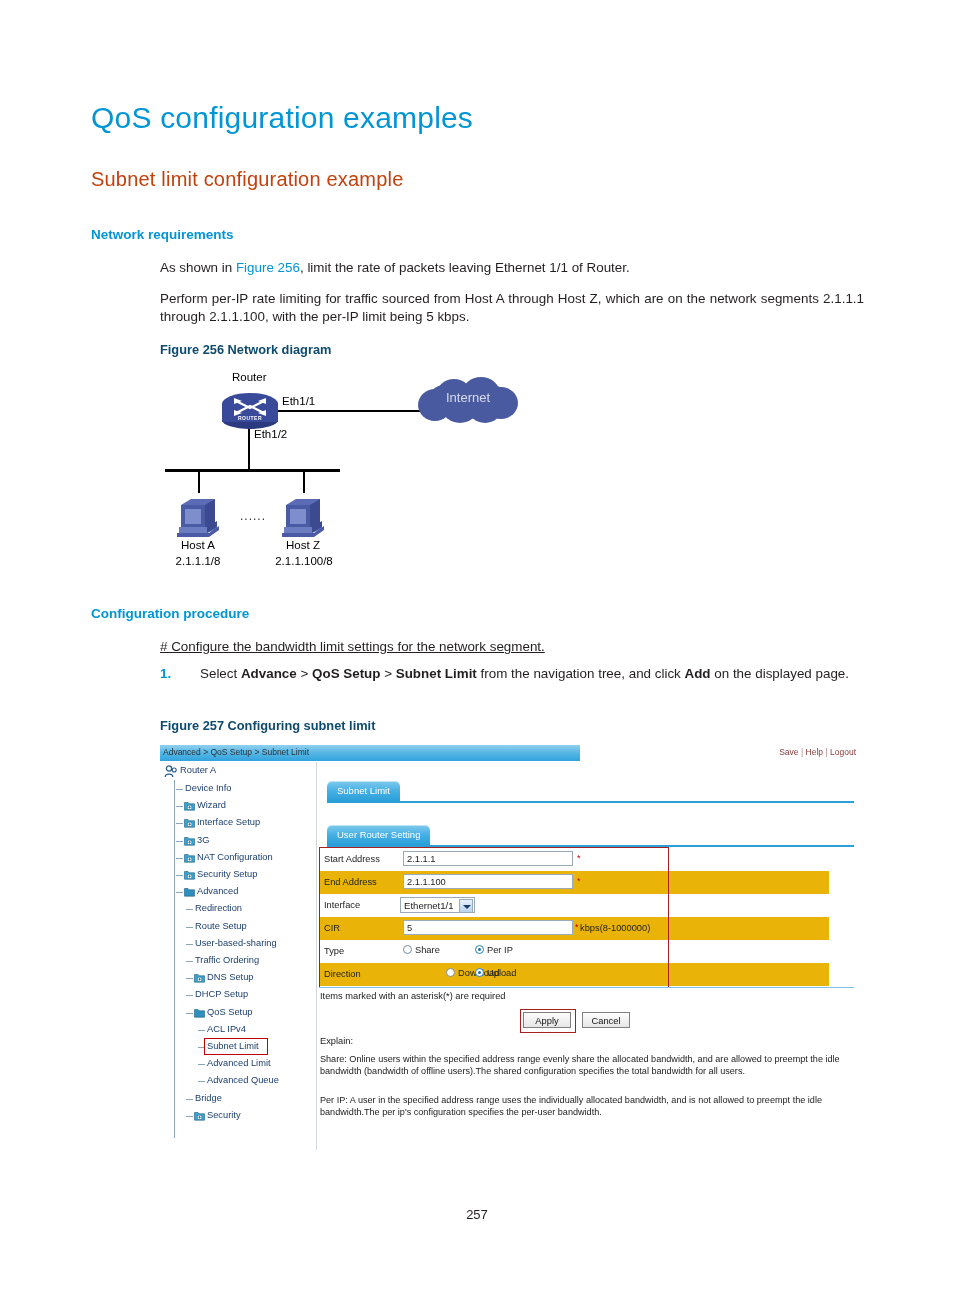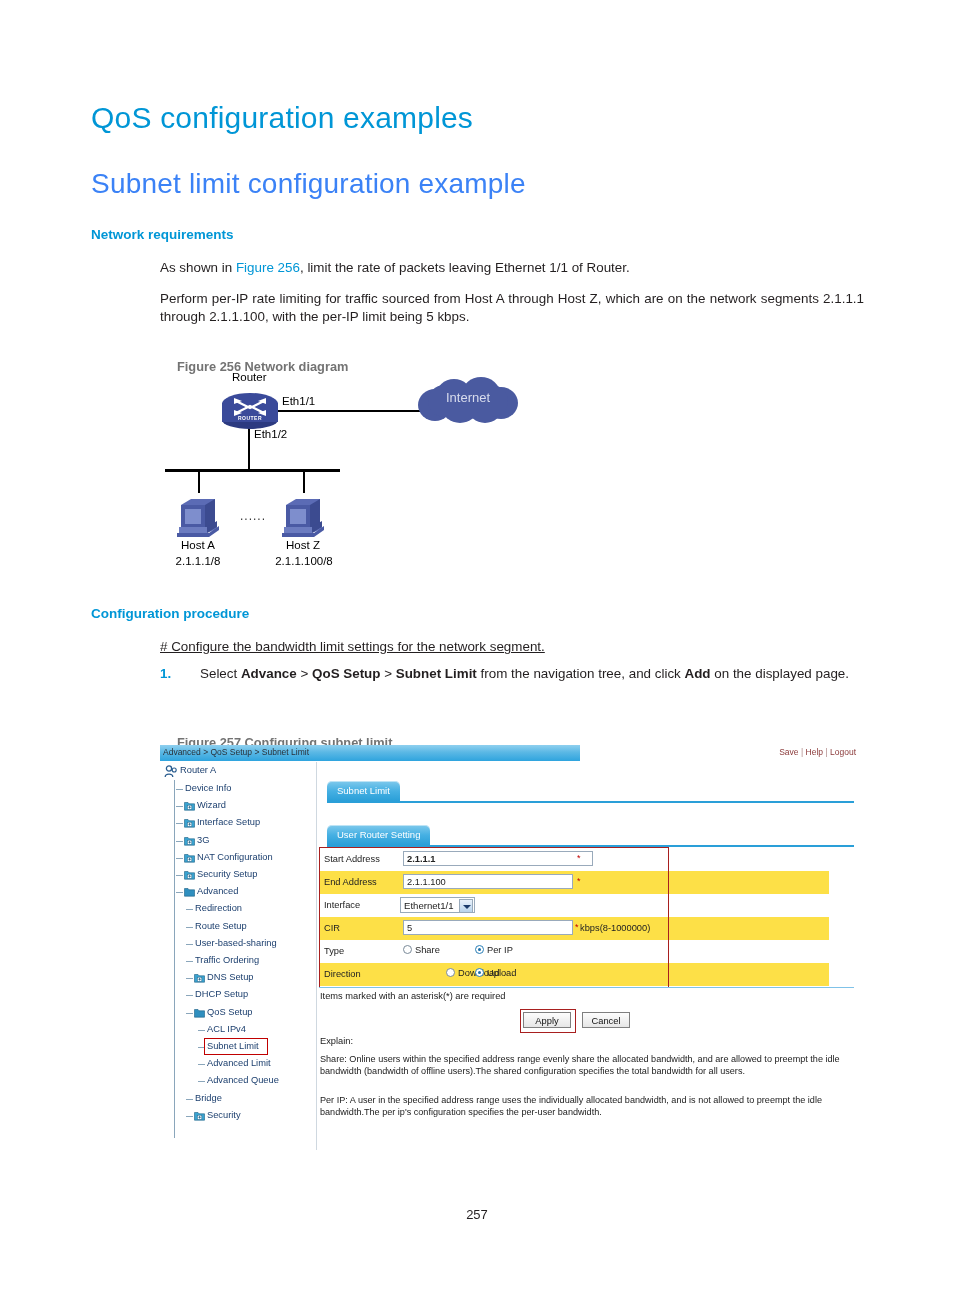--- a/index.html
+++ b/index.html
@@ -10,40 +10,40 @@
   }
   .page{position:absolute;left:0;top:0;width:954px;height:1296px;}
 
   
   h1.doc-title{
     position:absolute;left:91px;top:101px;margin:0;
     font-size:30px;font-weight:400;color:#0096d6;letter-spacing:.2px;
   }
   h2.doc-sub{
     position:absolute;left:91px;top:168px;margin:0;
-    font-size:28px;font-weight:400;color:#3b82f6;letter-spacing:.2px;
+    font-size:20px;font-weight:400;color:#c2410c;letter-spacing:.2px;
   }
   h3.sec{
     position:absolute;left:91px;margin:0;
     font-size:13.5px;font-weight:bold;color:#0096d6;
   }
   #sec-network{top:227px;}
   #sec-procedure{top:606px;}
 
   .para{
     position:absolute;left:160px;width:704px;margin:0;
     font-size:13.4px;line-height:18px;text-align:justify;color:#231f20;
   }
   #para1{top:259px;}
   #para2{top:290px;}
   #para3{top:638px;left:160px;text-decoration:underline;}
 
   .figcap{
-    position:absolute;left:160px;margin:17px;
-    font-size:12.8px;font-weight:bold;color:#737373;
+    position:absolute;left:160px;margin:0;
+    font-size:12.8px;font-weight:bold;color:#0c4a6e;
   }
   #figcap256{top:342px;}
   #figcap257{top:718px;}
 
   .bluelink{color:#0096d6;}
   .bold{font-weight:bold;}
 
   .step{
     position:absolute;left:160px;top:665px;width:704px;
     font-size:13.4px;line-height:18px;
@@ -135,21 +135,21 @@
     position:absolute;left:0;top:0;height:20px;
     background:linear-gradient(to bottom,#7fc9ec 0%,#46b0e3 50%,#2a9fd8 100%);
     border-radius:5px 5px 0 0;color:#ffffff;font-size:9.5px;
     padding:0 10px;line-height:20px;white-space:nowrap;
     box-shadow:inset 0 1px 0 rgba(255,255,255,.5);
   }
   .tabline{position:absolute;height:2px;background:#2a9fd8;}
 
   .formbox{position:absolute;left:0;top:0;}
   .frow{position:absolute;left:0;height:23px;width:510px;}
-  .frow.odd{background:#fde047;}
+  .frow.odd{background:#eab308;}
   .frow.even{background:#ffffff;}
   .flabel{position:absolute;left:5px;top:6px;font-size:9.3px;color:#222;white-space:nowrap;}
   .finput{
     position:absolute;top:3px;height:15px;border:1px solid #9ab;background:#fff;
     font-size:9.3px;color:#222;padding:0 3px;line-height:15px;box-sizing:border-box;
   }
   .fstar{position:absolute;top:5px;font-size:9px;color:#c00000;white-space:nowrap;}
   .funit{position:absolute;top:6px;font-size:9.3px;color:#222;white-space:nowrap;}
   .fselect{
     position:absolute;top:3px;height:16px;border:1px solid #9ab;background:#fff;
@@ -457,21 +457,21 @@
 
       <div class="tabwrap" style="left:10px;top:63px;">
         <div class="tab">User Router Setting</div>
       </div>
       <div class="tabline" style="left:10px;top:83px;width:527px;"></div>
 
       <div class="formbox" style="left:2px;top:86px;">
 
         <div class="frow even" style="top:0px;">
           <span class="flabel">Start Address</span>
-          <div class="finput" style="left:84px;width:190px;font-weight:bold;">2.1.1.1</div>
+          <div class="finput" style="left:84px;width:170px;">2.1.1.1</div>
           <span class="fstar" style="left:258px;">*</span>
         </div>
 
         <div class="frow odd" style="top:23px;">
           <span class="flabel">End Address</span>
           <div class="finput" style="left:84px;width:170px;">2.1.1.100</div>
           <span class="fstar" style="left:258px;">*</span>
         </div>
 
         <div class="frow even" style="top:46px;">

